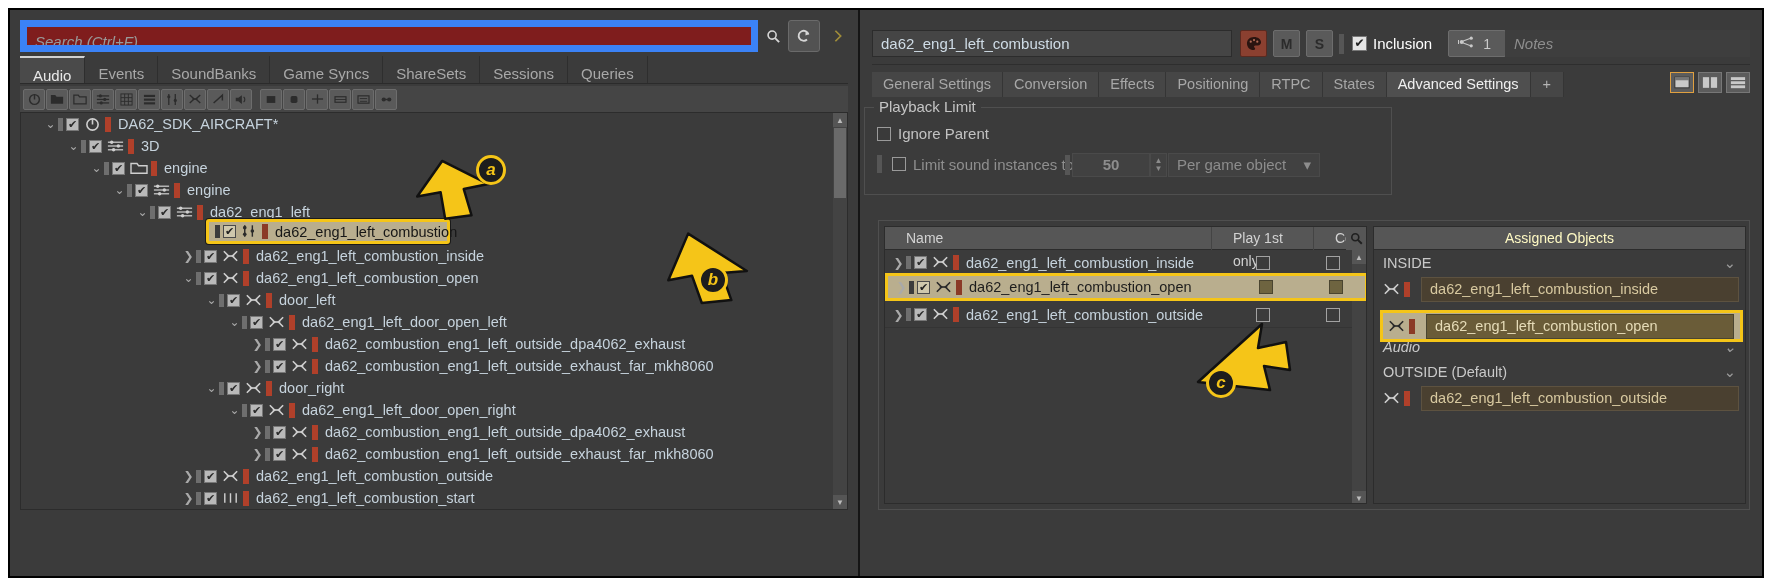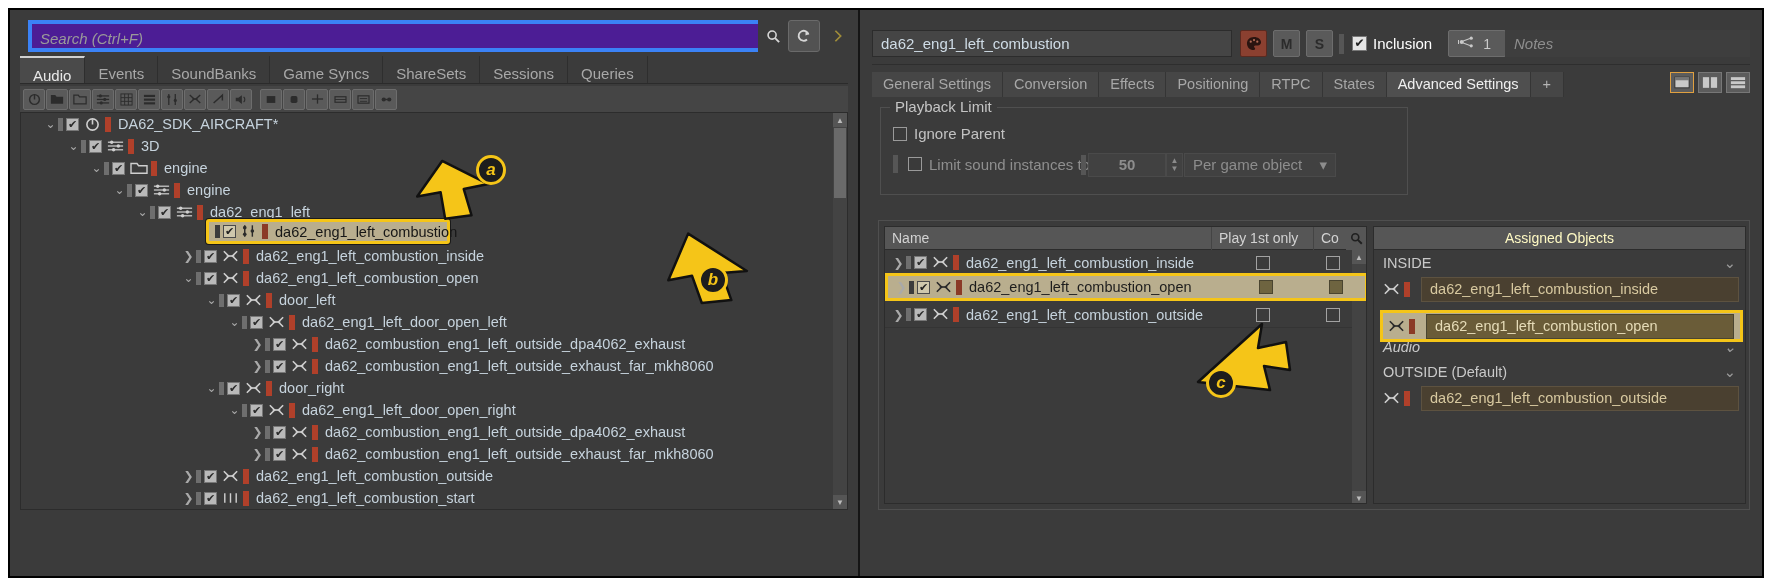--- a/index.html
+++ b/index.html
@@ -28,24 +28,24 @@
   #left-pane {
     position: absolute;
     left: 0; top: 0; width: 848px; height: 566px;
     background: #3b3b3b;
   }
   #search-row {
     position: absolute; left: 10px; top: 10px;
     width: 828px; height: 32px;
   }
   #search-input {
-    position: absolute; left: 8px; top: 0;
+    position: absolute; left: 0; top: 0;
     width: 738px; height: 32px;
-    background: #4c1d95;
-    border: 4px solid #3b82f6;
+    background: #7f1d1d;
+    border: 7px solid #3b82f6;
     color: #9a9a9a;
     font-style: italic;
     font-size: 15px;
     padding: 0 8px;
     line-height: 30px;
     white-space: nowrap; overflow: hidden;
   }
   .tool-sq {
     position: absolute; top: 0;
     width: 30px; height: 32px;
@@ -229,21 +229,21 @@
     display: flex; gap: 4px; align-items: center;
   }
   .vbtn {
     width: 24px; height: 21px; border:1px solid #777; background:#5c5c5c;
     display:flex; align-items:center; justify-content:center;
   }
   .vbtn.sel { border-color:#e0a040; }
 
   
   #playback-group {
-    position: absolute; left: 20px; top: 97px;
+    position: absolute; left: 4px; top: 97px;
     width: 528px; height: 88px;
     border: 1px solid #4f4f4f;
   }
   #pg-title {
     position: absolute; left: 9px; top: -10px;
     background: #3b3b3b; padding: 0 5px;
     color: #c5c5c5; font-size: 15px;
   }
   .ckrow { position: absolute; display:flex; align-items:center; gap:7px; }
   .ck {
@@ -276,21 +276,21 @@
   }
   #tbl {
     position: absolute; left: 5px; top: 5px; width: 483px; height: 278px;
     background: #3b3b3b; border:1px solid #2c2c2c;
     overflow: hidden;
   }
   #tbl-head {
     display:flex; height: 23px; background:#565656;
     border-bottom:1px solid #2c2c2c; align-items:center;
   }
-  .th { font-size:14px; color:#d2d2d2; padding: 0 7px; height:23px; line-height:23px; }
+  .th { font-size:14px; color:#d2d2d2; padding: 0 21px; height:23px; line-height:23px; }
   .th.name { width: 327px; border-right:1px solid #444; }
   .th.play { width: 102px; border-right:1px solid #444; }
   .th.co   { width: 38px; }
   .lrow {
     display:flex; align-items:center; height: 26px; font-size:14.5px;
     color:#c6d3dd; background:#3b3b3b; border-bottom:1px solid #343434;
   }
   .lrow .cellname { width: 327px; display:flex; align-items:center; padding-left:6px; white-space:nowrap;}
   .lrow .cellchk  { width: 102px; display:flex; align-items:center; justify-content:center; }
   .lrow .cellchk2 { width: 38px; display:flex; align-items:center; justify-content:center; }

